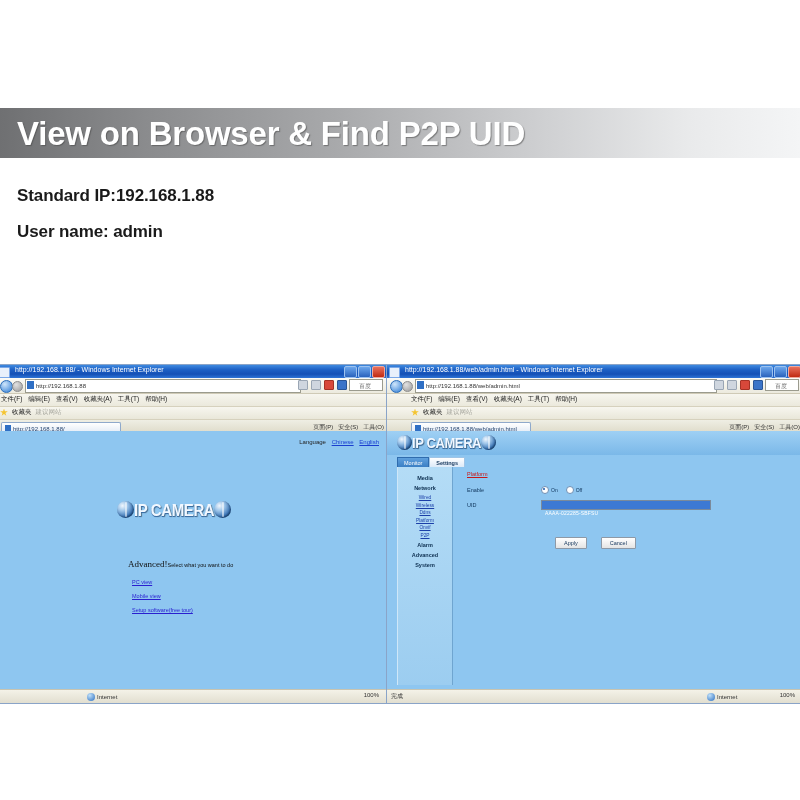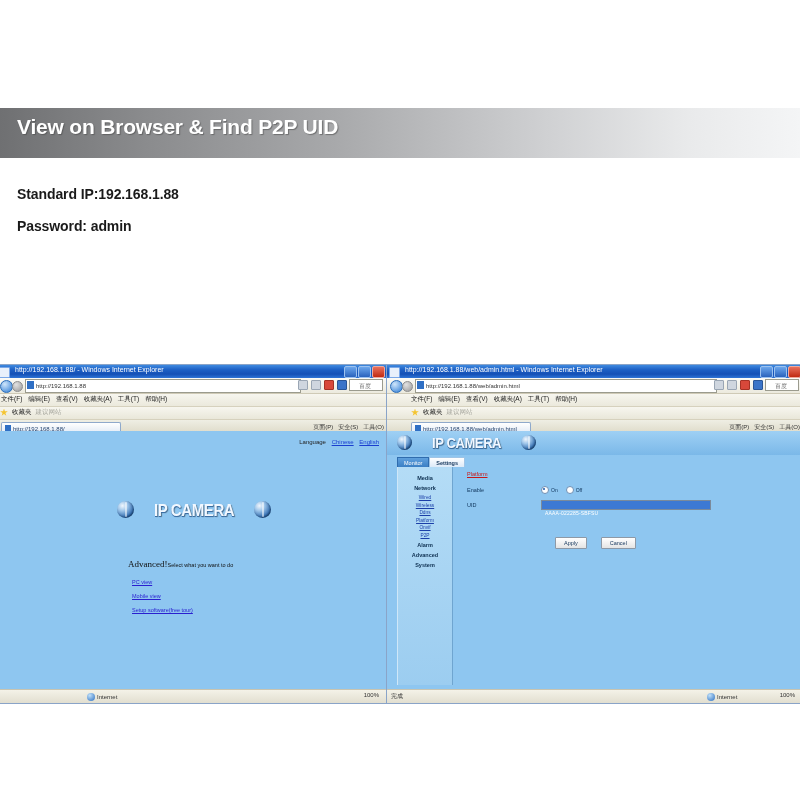--- a/index.html
+++ b/index.html
@@ -9,32 +9,32 @@
     font-family:"Liberation Sans", sans-serif;
     overflow:hidden;
     position:relative;
   }
   .banner{
     position:absolute;left:0;top:108px;width:800px;height:50px;
     background:linear-gradient(to right,#6f7072 0%,#8a8b8d 18%,#a8a9ab 42%,#cfd0d2 68%,#e9eaeb 86%,#f4f5f6 100%);
   }
   .banner-title{
     position:absolute;left:17px;top:7px;
-    font-size:21px;font-weight:bold;color:#ffffff;
+    font-size:33px;font-weight:bold;color:#ffffff;
     letter-spacing:-0.2px;
     text-shadow:1px 1px 1px rgba(70,70,70,.55);
     white-space:nowrap;
   }
 
   
   .info{
     position:absolute;left:17px;top:186px;width:770px;
   }
   .info-line{
-    font-size:14px;font-weight:bold;color:#1a1a1a;
+    font-size:17px;font-weight:bold;color:#1a1a1a;
     margin-bottom:16px;white-space:nowrap;
     letter-spacing:-0.1px;
   }
 
   
   .shot{
     position:absolute;left:0;top:364px;width:800px;height:340px;
     background:#ffffff;
     filter:blur(0.25px);
   }
@@ -157,21 +157,21 @@
   .status-zone{position:absolute;left:0;top:1px;display:flex;align-items:center;gap:2px;}
   .zone-ic{width:8px;height:8px;border-radius:50%;background:radial-gradient(circle at 35% 30%,#bfe0fa,#2d6fc0);}
   .status-zoom{position:absolute;top:2px;font-size:6px;color:#333;white-space:nowrap;display:flex;align-items:center;gap:3px;}
 
   
   .lang-row{
     position:absolute;right:8px;top:8px;font-size:6px;color:#222;white-space:nowrap;
   }
   .lang-row a{color:#1a3fd0;text-decoration:underline;margin-left:4px;}
 
-  .logo-row{position:absolute;display:flex;align-items:center;gap:20px;}
+  .logo-row{position:absolute;display:flex;align-items:center;gap:0;}
   .logo-left{left:120px;top:70px;}
   .logo-right{left:10px;top:4px;}
   .globe{
     width:17px;height:17px;border-radius:50%;
     background:radial-gradient(circle at 32% 28%,#f0f6fd 0%,#9fc6ea 30%,#2f6bb0 70%,#12345e 100%);
     box-shadow:inset -1px -1px 2px rgba(0,0,0,.35);
     position:relative;
   }
   .globe.sm{width:15px;height:15px;}
   .globe:after{
@@ -275,21 +275,21 @@
 </style>
 </head>
 <body>
 
 <div class="banner">
   <div class="banner-title">View on Browser &amp; Find P2P UID</div>
 </div>
 
 <div class="info">
   <div class="info-line">Standard IP:192.168.1.88</div>
-  <div class="info-line">Password: admin</div>
+  <div class="info-line">User name: admin</div>
 </div>
 
 <div class="shot">
 
   <div class="win win-left">
 
     <div class="titlebar">
       <span class="tb-icon"></span>
       <span class="titlebar-text">http://192.168.1.88/ - Windows Internet Explorer</span>
       <span class="win-btns">

